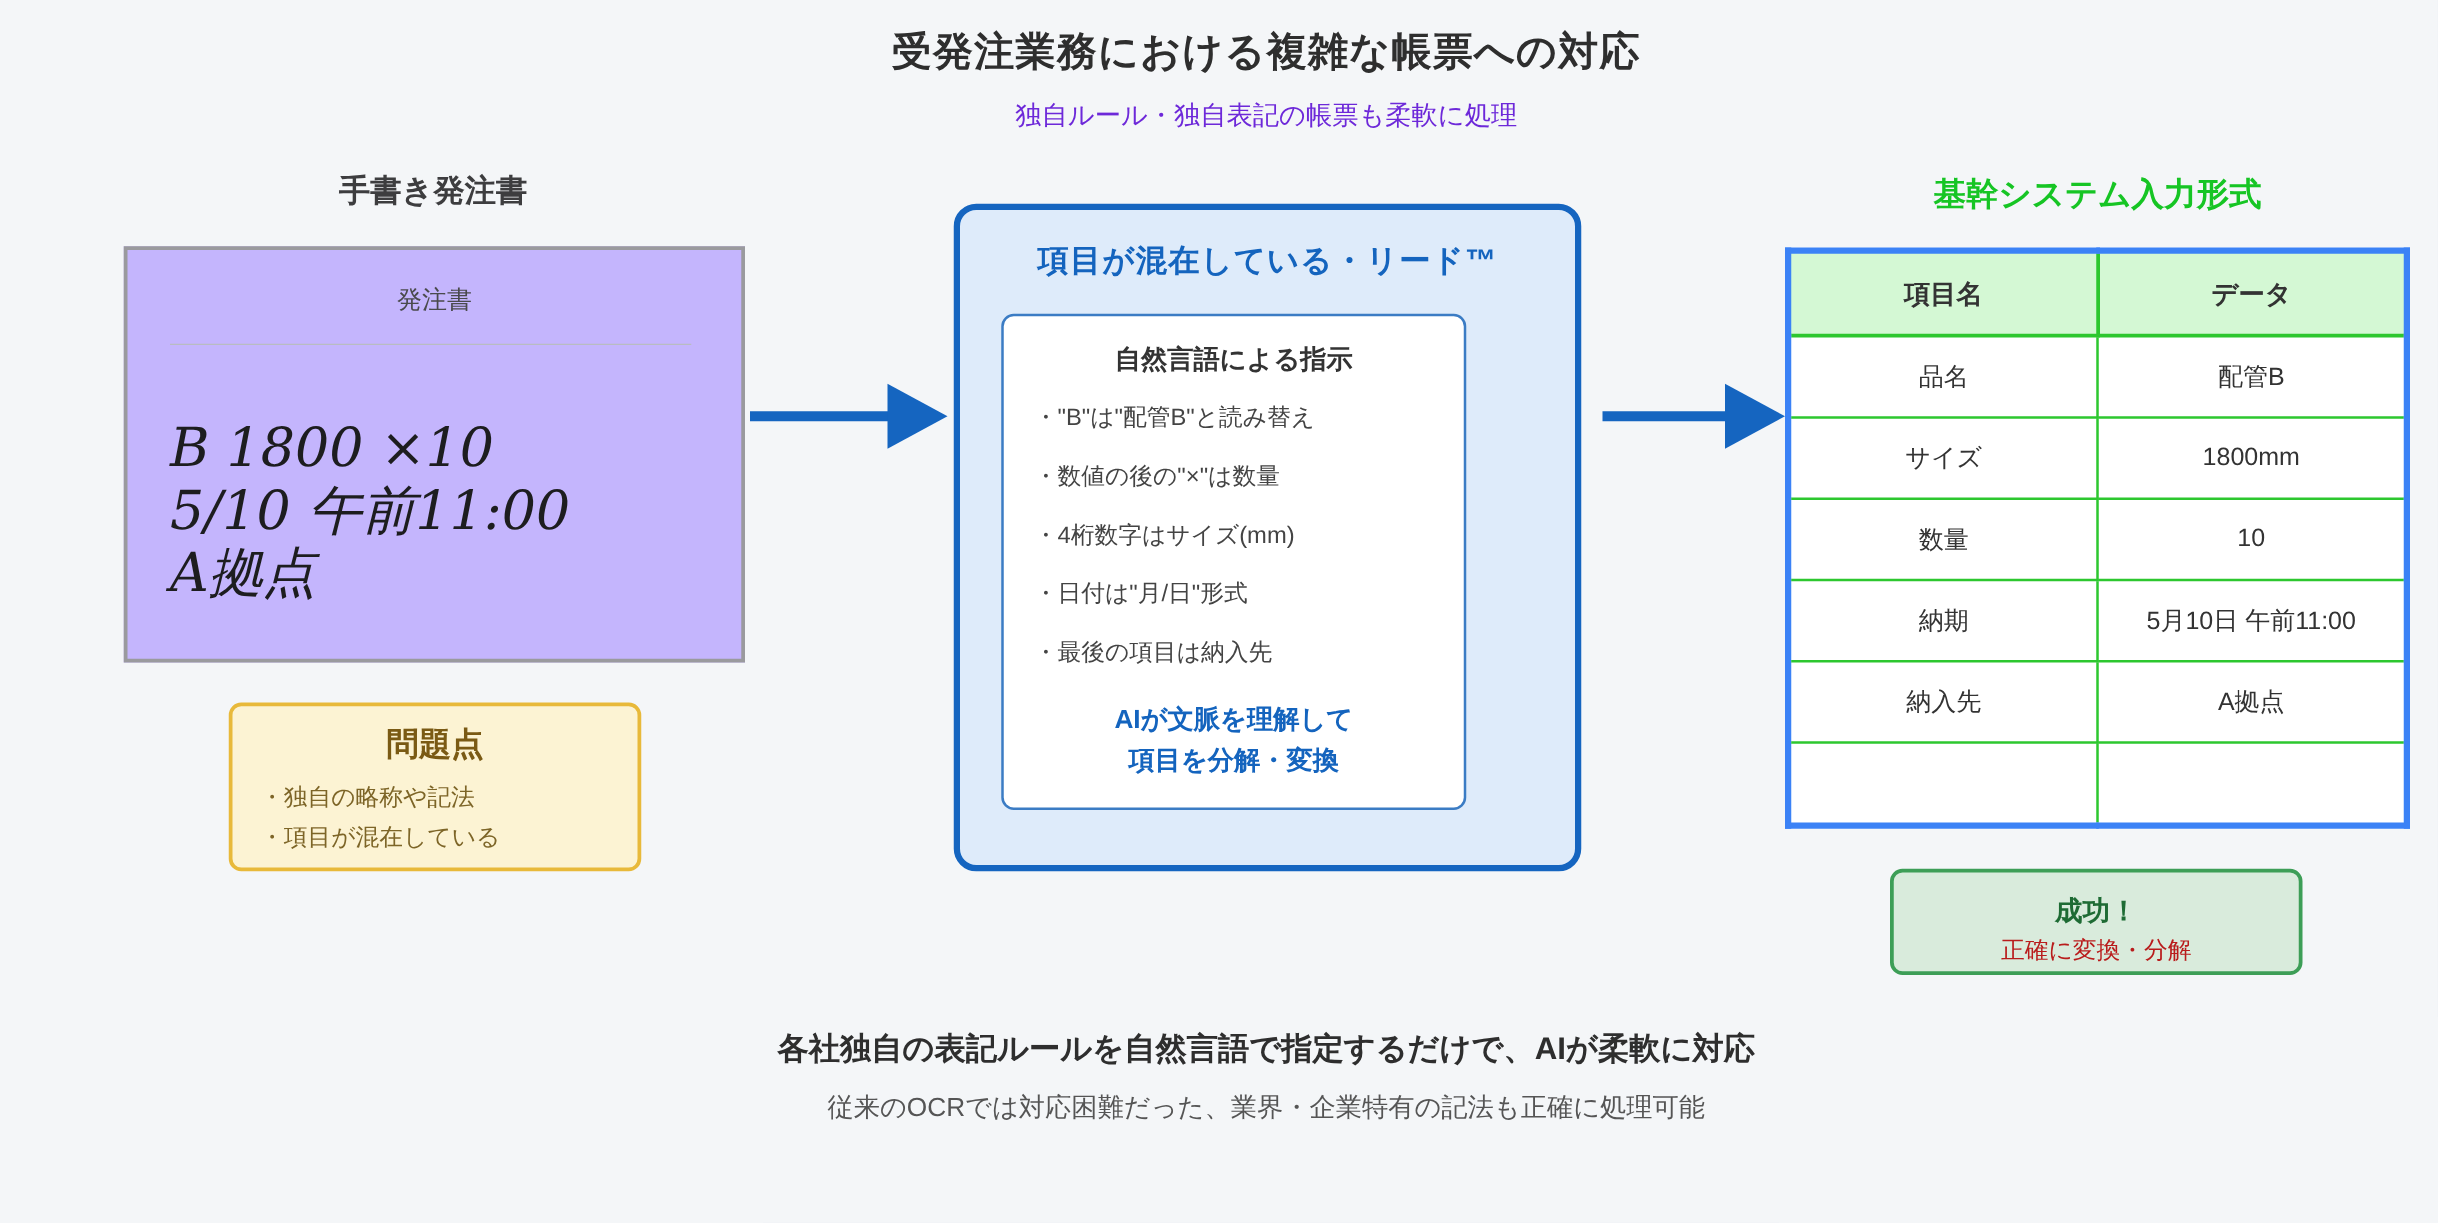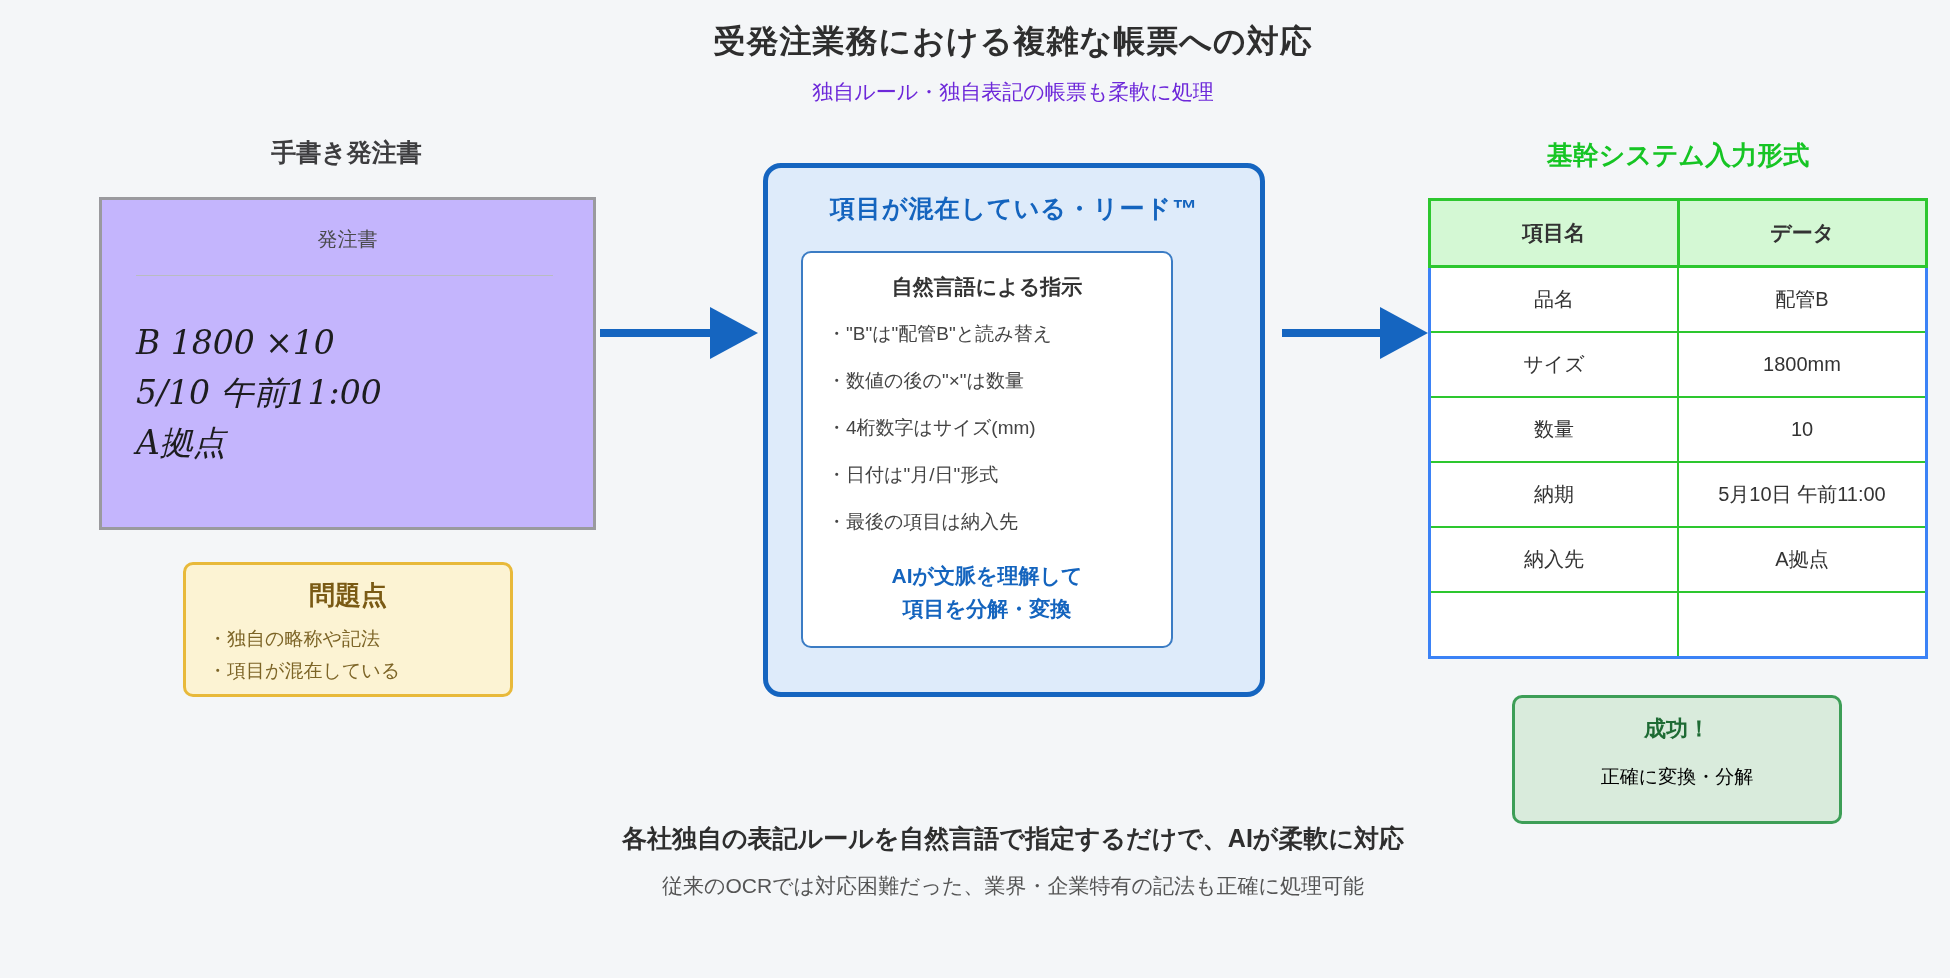--- a/index.html
+++ b/index.html
@@ -33,24 +33,24 @@
     position:absolute;left:99px;top:197px;width:497px;height:333px;
     background:#c4b5fd;border:3px solid #9a9a9e;box-sizing:border-box;
   }
   .hand-doc-title{
     margin-top:26px;text-align:center;font-size:20px;color:#4a4a4c;
   }
   .hand-divider{
     margin:22px 40px 0 34px;border:none;border-top:1px solid #b9bcc1;height:0;
   }
   .hand-lines{
-    margin:42px 0 0 34px;
+    margin:58px 0 0 34px;
     font-family:"DejaVu Serif","Liberation Serif",serif;
     font-style:italic;
-    font-size:33px;color:#1d1d1f;line-height:50px;
+    font-size:43px;color:#1d1d1f;line-height:50px;
   }
   .problem-box{
     position:absolute;left:183px;top:562px;width:330px;height:135px;
     background:#fcf3d3;border:3px solid #e8b93a;border-radius:10px;
     box-sizing:border-box;
   }
   .problem-title{
     margin-top:13px;text-align:center;font-size:26px;font-weight:bold;color:#7a5a14;
   }
   .problem-items{
@@ -108,28 +108,28 @@
   }
   .output-table th,.output-table td{
     border:2px solid #2dc72f;text-align:center;vertical-align:middle;
     font-size:20px;color:#333;
   }
   .output-table th{
     height:62px;background:#d4f8d4;font-size:21px;font-weight:bold;
     border-width:3px;
   }
   .output-table td{height:61px;}
-  .output-table{border:3px solid #3b82f6;}
+  .output-table{border:5px solid #3b82f6;}
   .success-box{
-    position:absolute;left:1512px;top:695px;width:330px;height:129px;
+    position:absolute;left:1512px;top:695px;width:330px;height:85px;
     background:#d9ebdc;border:3px solid #3d9e57;border-radius:10px;
     box-sizing:border-box;text-align:center;
   }
   .success-title{margin-top:16px;font-size:22px;font-weight:bold;color:#1e6b34;}
-  .success-sub{margin-top:20px;font-size:19px;color:#000000;}
+  .success-sub{margin-top:3px;font-size:19px;color:#b91c1c;}
   
   .footer{
     position:absolute;left:76px;right:0;top:822px;text-align:center;
   }
   .footer-bold{font-size:25px;font-weight:bold;color:#2e2e2e;}
   .footer-sub{margin-top:17px;font-size:21px;color:#555;}
 </style>
 </head>
 <body>
 

